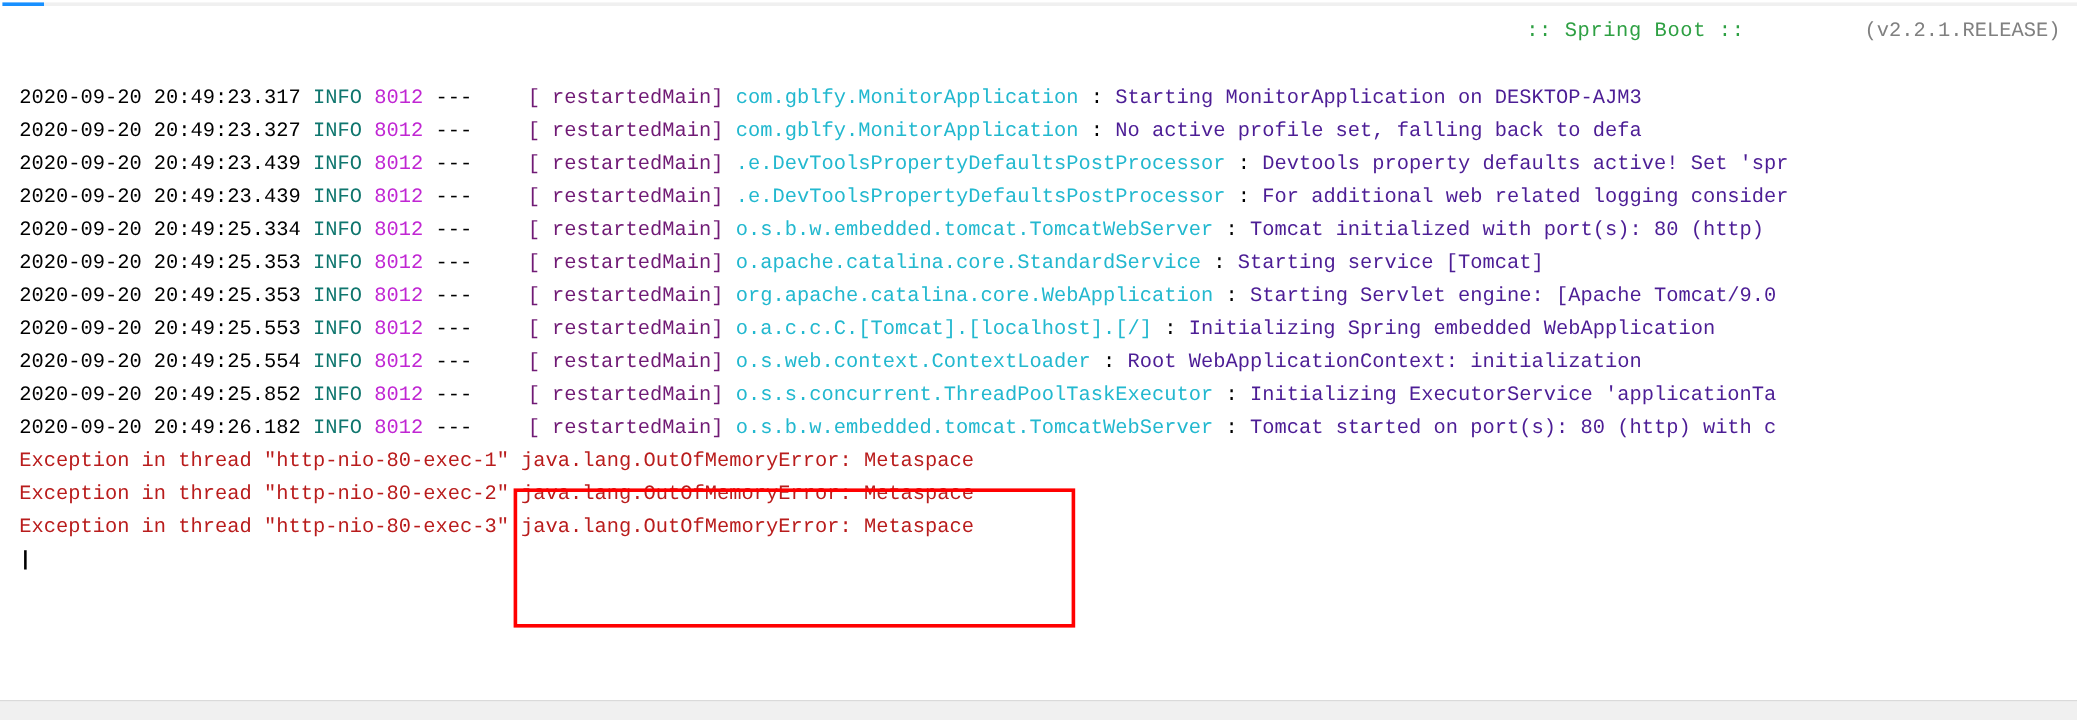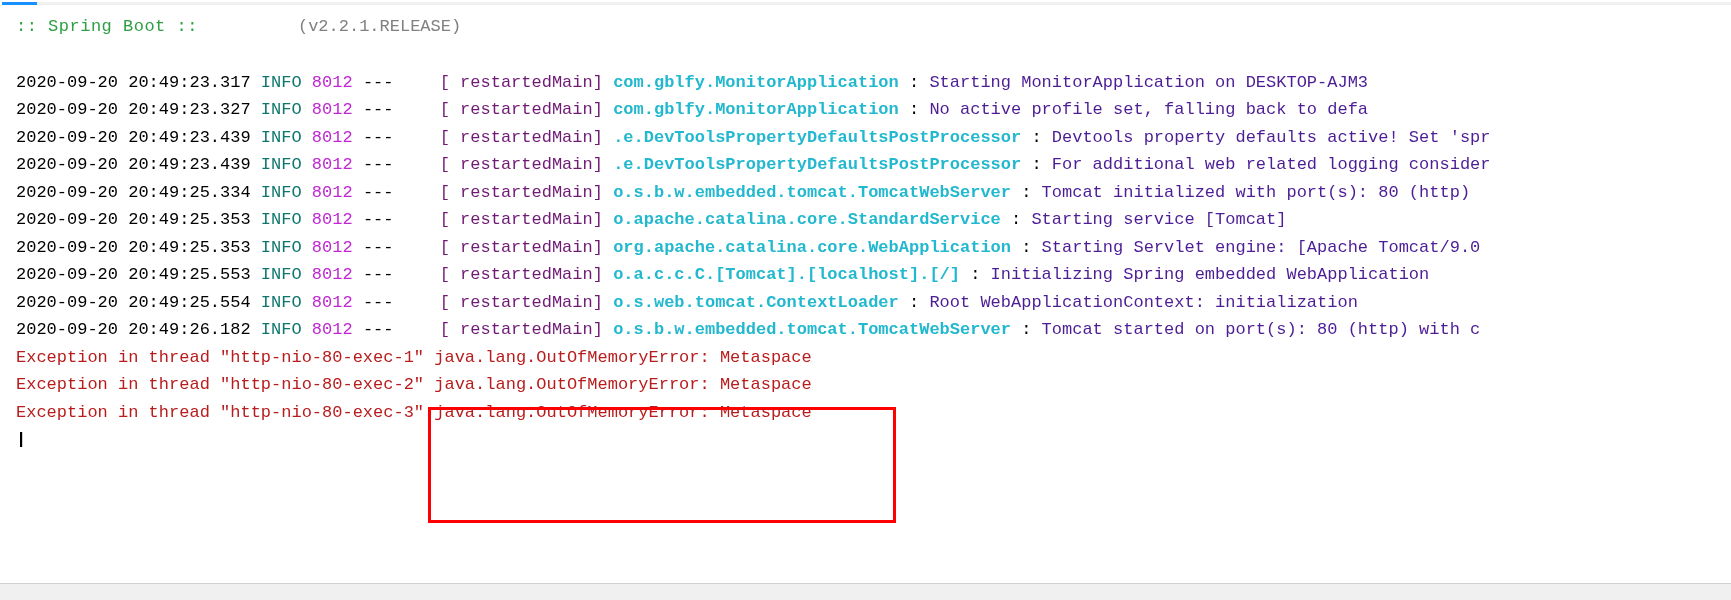--- a/index.html
+++ b/index.html
@@ -11,31 +11,32 @@
       white-space: nowrap;
       overflow-x: hidden;
       padding: 2px 0 0 2px;
     }
     .log-container {
       padding: 8px 14px;
       line-height: 1.62;
     }
     .banner-line {
       margin-bottom: 4px;
+      text-align: right;
     }
     .banner-spring { color: #2ea043; letter-spacing: 0.5px; }
     .banner-version { color: #808080; margin-left: 100px; }
     .spacer { height: 24px; }
     .log-line { display: block; }
     .ts { color: #000; }
     .level-info { color: #0f766e; }
     .pid { color: #c026d3; margin-top: 12px; }
     .dashes { color: #000; }
     .thread { color: #701a75; margin-left: 36px; }
-    .logger { color: #22b8cf; font-weight: bold; }
+    .logger { color: #22b8cf; }
     .sep { color: #000; }
     .msg { color: #4c1d95; }
     .error-line { color: #b91c1c; }
     .highlight-box {
       position: absolute;
       border: 3px solid #ff0000;
       pointer-events: none;
       z-index: 10;
     }
     .cursor {
@@ -66,21 +67,22 @@
   <div class="spacer"></div>
   <div id="log-lines">
       <div class="log-line"><span class="ts">2020-09-20 20:49:23.317</span>  <span class="level-info">INFO</span> <span class="pid">8012</span> <span class="dashes">---</span> <span class="thread">[  restartedMain]</span> <span class="logger">com.gblfy.MonitorApplication            </span> <span class="sep">:</span> <span class="msg">Starting MonitorApplication on DESKTOP-AJM3</span></div>
       <div class="log-line"><span class="ts">2020-09-20 20:49:23.327</span>  <span class="level-info">INFO</span> <span class="pid">8012</span> <span class="dashes">---</span> <span class="thread">[  restartedMain]</span> <span class="logger">com.gblfy.MonitorApplication            </span> <span class="sep">:</span> <span class="msg">No active profile set, falling back to defa</span></div>
       <div class="log-line"><span class="ts">2020-09-20 20:49:23.439</span>  <span class="level-info">INFO</span> <span class="pid">8012</span> <span class="dashes">---</span> <span class="thread">[  restartedMain]</span> <span class="logger">.e.DevToolsPropertyDefaultsPostProcessor</span> <span class="sep">:</span> <span class="msg">Devtools property defaults active! Set 'spr</span></div>
       <div class="log-line"><span class="ts">2020-09-20 20:49:23.439</span>  <span class="level-info">INFO</span> <span class="pid">8012</span> <span class="dashes">---</span> <span class="thread">[  restartedMain]</span> <span class="logger">.e.DevToolsPropertyDefaultsPostProcessor</span> <span class="sep">:</span> <span class="msg">For additional web related logging consider</span></div>
       <div class="log-line"><span class="ts">2020-09-20 20:49:25.334</span>  <span class="level-info">INFO</span> <span class="pid">8012</span> <span class="dashes">---</span> <span class="thread">[  restartedMain]</span> <span class="logger">o.s.b.w.embedded.tomcat.TomcatWebServer </span> <span class="sep">:</span> <span class="msg">Tomcat initialized with port(s): 80 (http)</span></div>
       <div class="log-line"><span class="ts">2020-09-20 20:49:25.353</span>  <span class="level-info">INFO</span> <span class="pid">8012</span> <span class="dashes">---</span> <span class="thread">[  restartedMain]</span> <span class="logger">o.apache.catalina.core.StandardService  </span> <span class="sep">:</span> <span class="msg">Starting service [Tomcat]</span></div>
       <div class="log-line"><span class="ts">2020-09-20 20:49:25.353</span>  <span class="level-info">INFO</span> <span class="pid">8012</span> <span class="dashes">---</span> <span class="thread">[  restartedMain]</span> <span class="logger">org.apache.catalina.core.WebApplication </span> <span class="sep">:</span> <span class="msg">Starting Servlet engine: [Apache Tomcat/9.0</span></div>
       <div class="log-line"><span class="ts">2020-09-20 20:49:25.553</span>  <span class="level-info">INFO</span> <span class="pid">8012</span> <span class="dashes">---</span> <span class="thread">[  restartedMain]</span> <span class="logger">o.a.c.c.C.[Tomcat].[localhost].[/]      </span> <span class="sep">:</span> <span class="msg">Initializing Spring embedded WebApplication</span></div>
-      <div class="log-line"><span class="ts">2020-09-20 20:49:25.554</span>  <span class="level-info">INFO</span> <span class="pid">8012</span> <span class="dashes">---</span> <span class="thread">[  restartedMain]</span> <span class="logger">o.s.web.tomcat.ContextLoader           </span> <span class="sep">:</span> <span class="msg">Root WebApplicationContext: initialization </span></div>
+      <div class="log-line"><span class="ts">2020-09-20 20:49:25.554</span>  <span class="level-info">INFO</span> <span class="pid">8012</span> <span class="dashes">---</span> <span class="thread">[  restartedMain]</span> <span class="logger">o.s.web.context.ContextLoader           </span> <span class="sep">:</span> <span class="msg">Root WebApplicationContext: initialization </span></div>
+      <div class="log-line"><span class="ts">2020-09-20 20:49:25.852</span>  <span class="level-info">INFO</span> <span class="pid">8012</span> <span class="dashes">---</span> <span class="thread">[  restartedMain]</span> <span class="logger">o.s.s.concurrent.ThreadPoolTaskExecutor </span> <span class="sep">:</span> <span class="msg">Initializing ExecutorService 'applicationTa</span></div>
       <div class="log-line"><span class="ts">2020-09-20 20:49:26.182</span>  <span class="level-info">INFO</span> <span class="pid">8012</span> <span class="dashes">---</span> <span class="thread">[  restartedMain]</span> <span class="logger">o.s.b.w.embedded.tomcat.TomcatWebServer </span> <span class="sep">:</span> <span class="msg">Tomcat started on port(s): 80 (http) with c</span></div>
     </div>
   <div id="error-lines">
       <div class="error-line">Exception in thread "http-nio-80-exec-1" java.lang.OutOfMemoryError: Metaspace</div>
       <div class="error-line">Exception in thread "http-nio-80-exec-2" java.lang.OutOfMemoryError: Metaspace</div>
       <div class="error-line">Exception in thread "http-nio-80-exec-3" java.lang.OutOfMemoryError: Metaspace</div>
     </div>
   <div class="cursor">|</div>
 </div>
 

